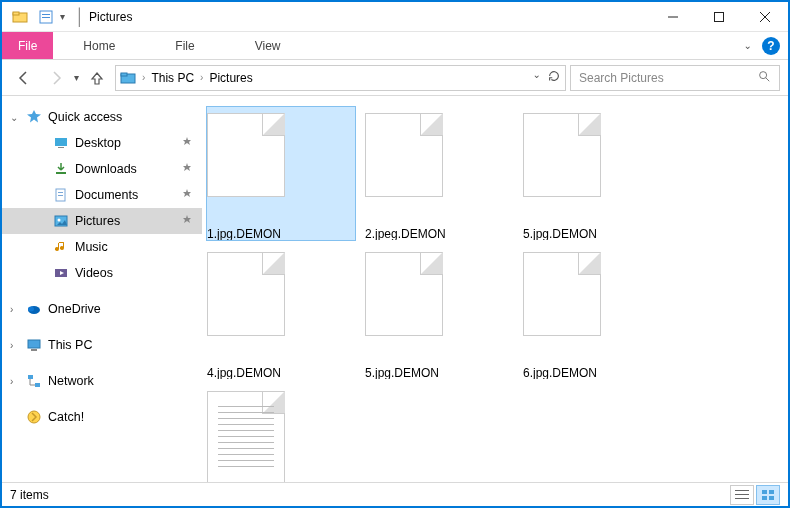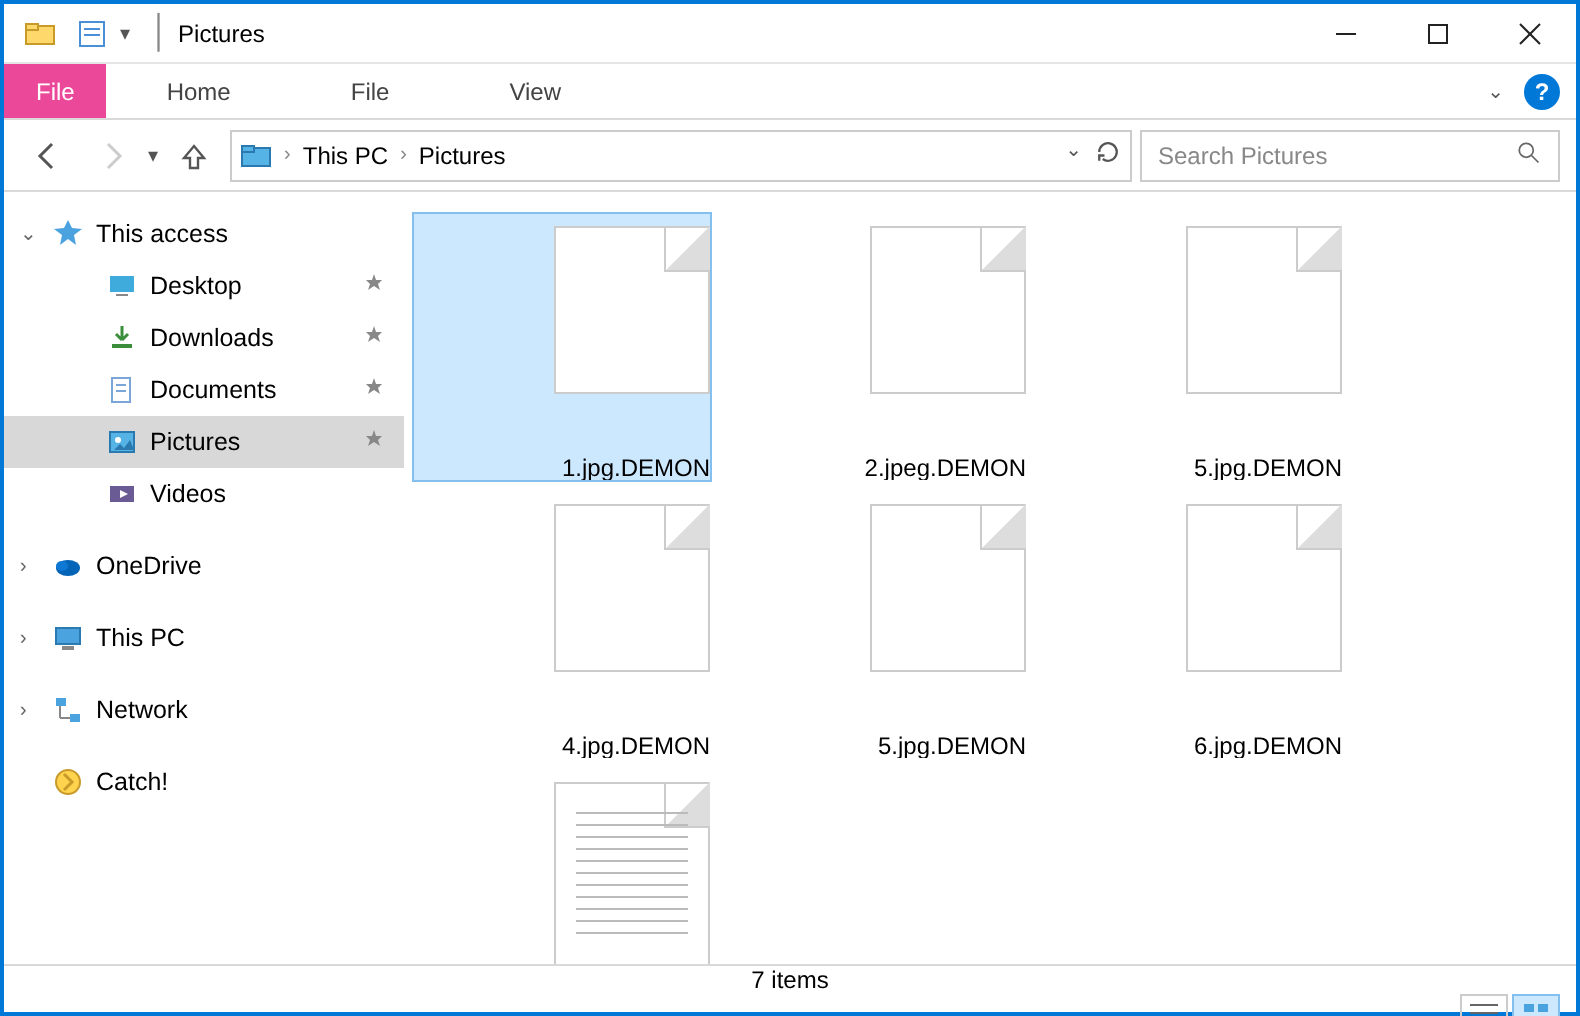--- a/index.html
+++ b/index.html
@@ -37,29 +37,29 @@
 
 .body { flex: 1; display: flex; overflow: hidden; }
 .nav { width: 200px; padding: 8px 0; font-size: 12.5px; overflow-y: auto; }
 .nav-item { height: 26px; display: flex; align-items: center; padding-left: 24px; gap: 6px; position: relative; }
 .nav-sub { padding-left: 51px; }
 .nav-item.selected { background: #d8d8d8; }
 .pin { margin-left: auto; margin-right: 10px; color: #888; font-size: 11px; }
 .tree-arrow { position: absolute; left: 8px; color: #666; font-size: 10px; }
 
 .content { flex: 1; padding: 10px 4px; display: flex; flex-wrap: wrap; align-content: flex-start; gap: 4px 8px; }
-.file { width: 150px; height: 135px; display: flex; flex-direction: column; align-items: flex-end; justify-content: flex-start; padding-top: 6px; border: 1px solid transparent; gap: 24px; }
+.file { width: 150px; height: 135px; display: flex; flex-direction: column; align-items: flex-start; justify-content: flex-start; padding-top: 6px; border: 1px solid transparent; gap: 24px; }
 .file.sel { border: 1px solid #83c0ef; background: #cce8ff; }
 .file-icon { width: 78px; height: 92px; background: #fff; border: 1px solid #ccc; position: relative; }
 .file-icon::before { content: ""; position: absolute; top: -1px; right: -1px; width: 22px; height: 22px; background: linear-gradient(135deg, transparent 49%, #ddd 51%); border-left: 1px solid #ccc; border-bottom: 1px solid #ccc; }
 .file-icon.txt::after { content: ""; position: absolute; left: 10px; right: 10px; top: 14px; bottom: 10px; background: repeating-linear-gradient(#bbb 0 1px, transparent 1px 6px); }
 .file-label { font-size: 12px; margin-top: 6px; text-align: center; max-width: 140px; overflow: hidden; white-space: nowrap; }
 
 
-.status { height: 24px; border-top: 1px solid #d9d9d9; display: flex; align-items: center; font-size: 12px; padding: 0 8px; flex-direction: column; }
+.status { height: 24px; border-top: 1px solid #d9d9d9; display: flex; align-items: center; font-size: 12px; padding: 0 8px; }
 .status-right { margin-left: auto; display: flex; gap: 2px; }
 .view-btn { width: 24px; height: 20px; border: 1px solid #ccc; display: flex; align-items: center; justify-content: center; }
 .view-btn.active { background: #cce8ff; border-color: #83c0ef; }
 
 
 .ico { width: 16px; height: 16px; flex-shrink: 0; }
 .chev { font-size: 10px; color: #555; }
 </style>
 </head>
 <body>
@@ -164,21 +164,21 @@
     </div>
   </div>
 
   <div class="body">
     <div class="nav">
       <div class="nav-item">
         <span class="tree-arrow">⌄</span>
         <svg class="ico" viewBox="0 0 16 16">
             <path d="M8 1l2 4 5 .5-4 3 1 5-4-3-4 3 1-5-4-3 5-.5z" fill="#4aa3df"></path>
           </svg>
-        <span>This access</span>
+        <span>Quick access</span>
       </div>
       <div id="quick-items">
           <div class="nav-item nav-sub">
             <svg class="ico" viewBox="0 0 16 16">
               <rect x="2" y="3" width="12" height="8" fill="#3faadc"></rect>
               <rect x="5" y="12" width="6" height="1" fill="#888"></rect>
             </svg>
             <span>Desktop</span>
             <span class="pin"><svg width="10" height="10" viewBox="0 0 10 10">
                 <path d="M5 0l1 3h3l-2 2 1 3-3-2-3 2 1-3-2-2h3z" fill="#888"></path>
@@ -208,20 +208,26 @@
           <div class="nav-item nav-sub selected">
             <svg class="ico" viewBox="0 0 16 16">
               <rect x="2" y="3" width="12" height="10" fill="#56b3e6" stroke="#2a7ab0"></rect>
               <circle cx="6" cy="7" r="1.5" fill="#fff"></circle>
               <path d="M4 12l3-3 2 2 3-4 2 5z" fill="#2a7ab0"></path>
             </svg>
             <span>Pictures</span>
             <span class="pin"><svg width="10" height="10" viewBox="0 0 10 10">
                 <path d="M5 0l1 3h3l-2 2 1 3-3-2-3 2 1-3-2-2h3z" fill="#888"></path>
               </svg></span>
+          </div>
+          <div class="nav-item nav-sub">
+            <svg class="ico" viewBox="0 0 16 16">
+              <path d="M6 3v7a2 2 0 1 1-1-1.7V4l6-1v6a2 2 0 1 1-1-1.7V3z" fill="#d68b00"></path>
+            </svg>
+            <span>Music</span>
           </div>
           <div class="nav-item nav-sub">
             <svg class="ico" viewBox="0 0 16 16">
               <rect x="2" y="4" width="12" height="8" fill="#6b5b95"></rect>
               <path d="M7 6l4 2-4 2z" fill="#fff"></path>
             </svg>
             <span>Videos</span>
           </div>
         </div>
       <div style="height:10px"></div>

